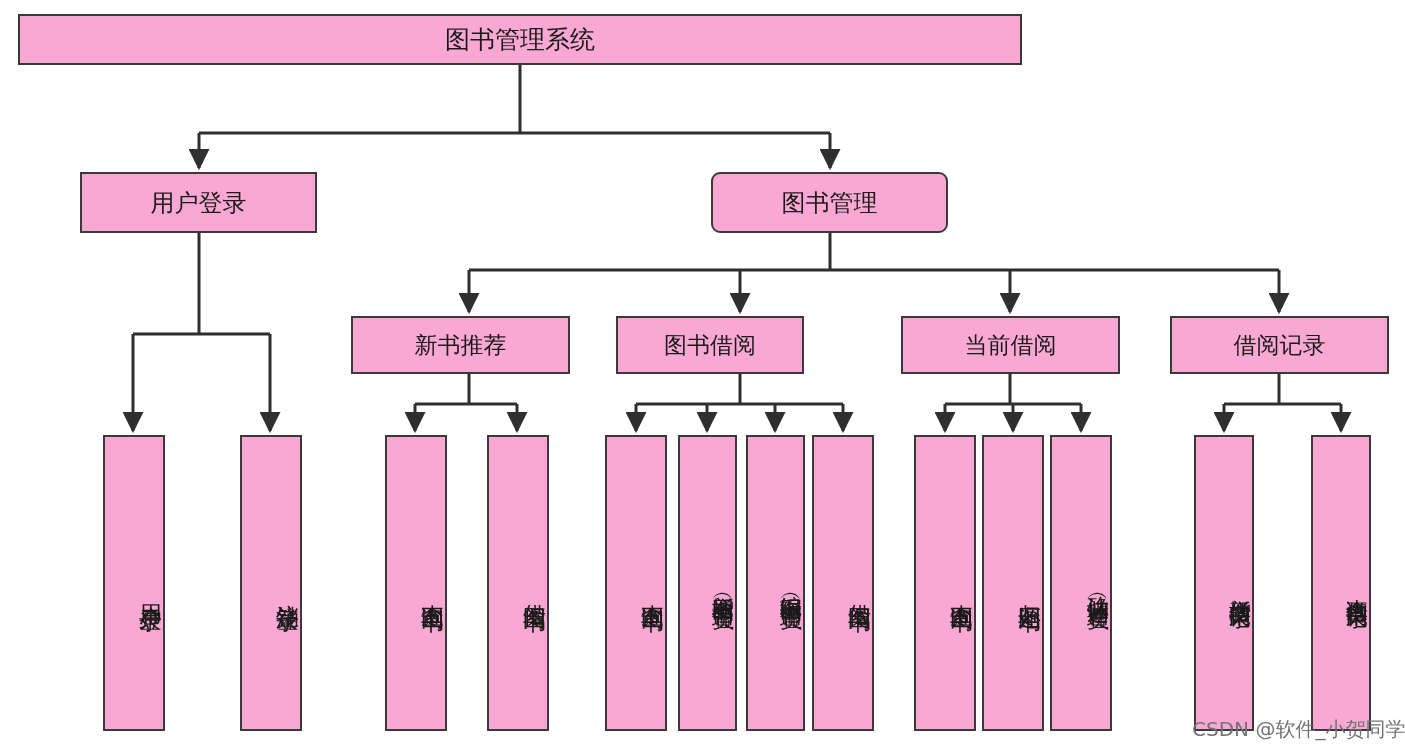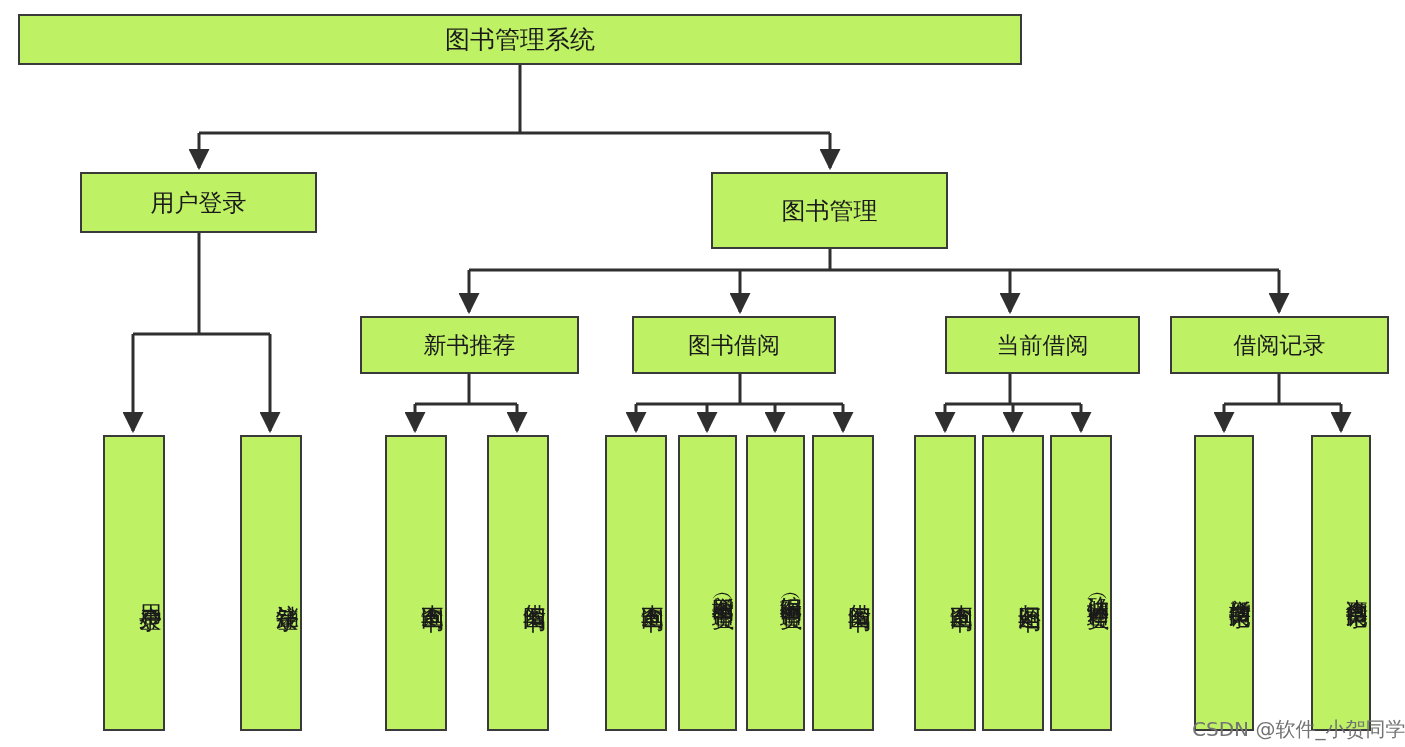--- a/index.html
+++ b/index.html
@@ -22,21 +22,21 @@
     position: absolute;
     left: 0;
     top: 0;
     width: 1405px;
     height: 747px;
   }
   .node {
     position: absolute;
     box-sizing: border-box;
     border: 2px solid #3a3a3a;
-    background: #bef264;
+    background: #f9a8d4;
     color: #1a1a1a;
     display: flex;
     align-items: center;
     justify-content: center;
     text-align: center;
     z-index: 2;
   }
   .node.root {
     font-size: 25px;
   }
@@ -130,31 +130,31 @@
     </g>
   </svg>
 
   <div class="node root" style="left:18px; top:14px; width:1004px; height:51px;">
     <span>图书管理系统</span>
   </div>
 
   <div class="node level1" style="left:80px; top:172px; width:237px; height:61px;">
     <span>用户登录</span>
   </div>
-  <div class="node level1" style="left:711px; top:172px; width:237px; height:77px;">
+  <div class="node level1" style="left:711px; top:172px; width:237px; height:61px;border-radius:9px;">
     <span>图书管理</span>
   </div>
 
-  <div class="node level2" style="left:360px; top:316px; width:219px; height:58px;">
+  <div class="node level2" style="left:351px; top:316px; width:219px; height:58px;">
     <span>新书推荐</span>
   </div>
-  <div class="node level2" style="left:632px; top:316px; width:204px; height:58px;">
+  <div class="node level2" style="left:616px; top:316px; width:188px; height:58px;">
     <span>图书借阅</span>
   </div>
-  <div class="node level2" style="left:901px; top:316px; width:195px; height:58px;margin-left:44px;">
+  <div class="node level2" style="left:901px; top:316px; width:219px; height:58px;">
     <span>当前借阅</span>
   </div>
   <div class="node level2" style="left:1170px; top:316px; width:219px; height:58px;justify-content:center;">
     <span>借阅记录</span>
   </div>
 
   <div class="node leaf" style="left:103px; top:435px; width:62px; height:296px;">
     <span class="leaf-label">用户登录</span>
   </div>
   <div class="node leaf" style="left:240px; top:435px; width:62px; height:296px;">

